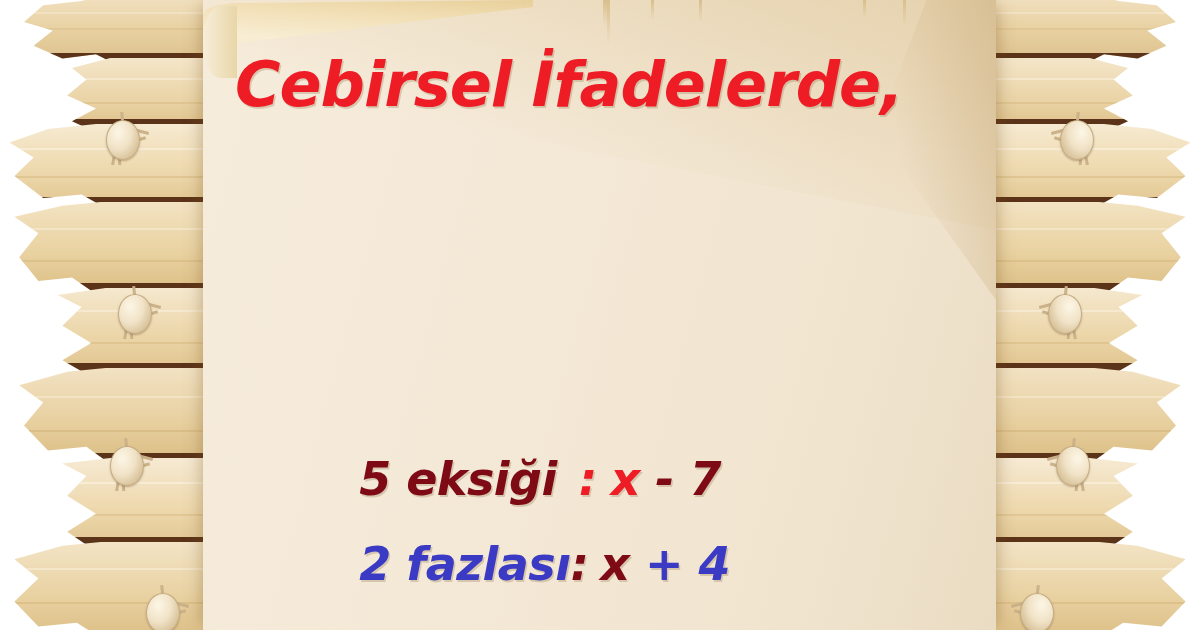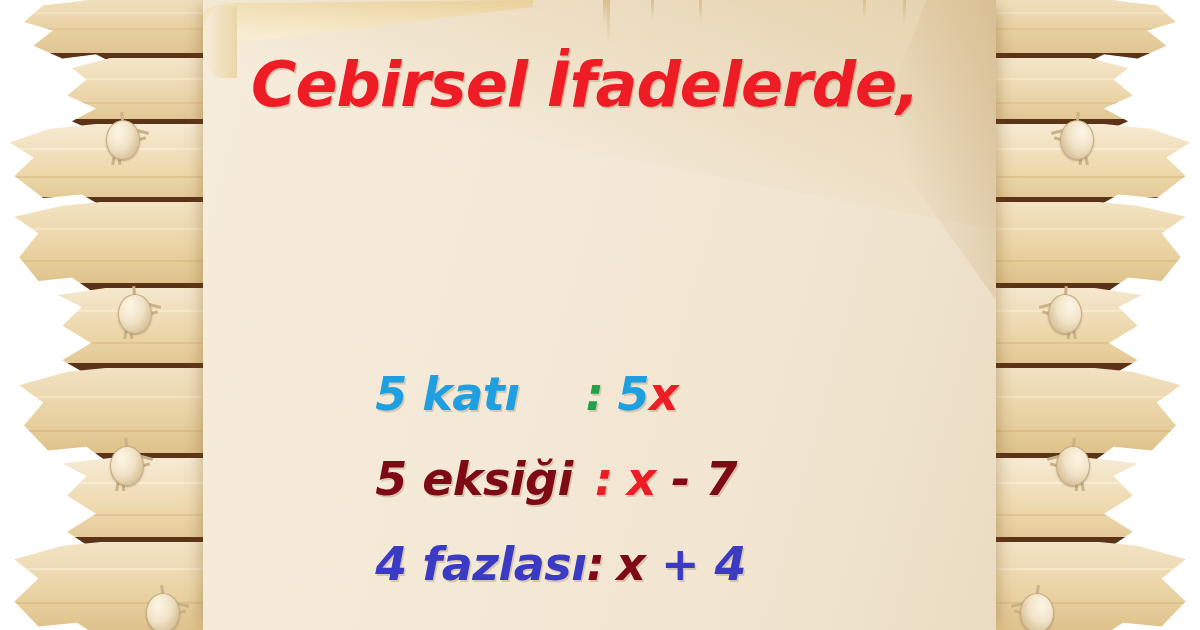--- a/index.html
+++ b/index.html
@@ -69,21 +69,21 @@
     position:absolute;right:0;top:0;width:120px;height:300px;
     background:linear-gradient(260deg,rgba(205,176,128,.55),rgba(244,233,215,0) 72%);
     clip-path:polygon(100% 0,100% 100%,0 44%,42% 0);
     pointer-events:none;
   }
   .fringe{position:absolute;top:0;width:4px;background:linear-gradient(#d9bf8d,rgba(217,191,141,0));}
 
   
   #content{position:absolute;left:0;top:0;width:793px;height:630px;}
   .line{
-    position:absolute;left:48px;
+    position:absolute;left:32px;
     font-family:"DejaVu Sans","Liberation Sans",sans-serif;
     font-weight:bold;font-style:italic;
     white-space:pre;
     text-shadow:1.5px 1.5px 0 rgba(150,120,80,.30);
     letter-spacing:-0.5px;
   }
   #l-title{top:48px;font-size:62px;color:#EE1C25;letter-spacing:-1px;}
   #l-sub  {top:192px;font-size:50px;color:#22A14A;}
   .item{font-size:46px;}
   #l-1{top:313px;}
@@ -288,30 +288,27 @@
     <div class="fringe" style="left:700px;height:26px;width:3px;"></div>
 
     <div id="curl"></div>
     <div id="curl2"></div>
 
     <div id="content">
 
       <div class="line" id="l-title">Cebirsel İfadelerde,</div>
 
 
-      <div class="line item" id="l-1">
-        <span style="color:#1E9FE0;">5 katı</span><span class="gap" style="width:66px;"></span><span style="color:#22A14A;">:</span><span class="gap" style="width:14px;"></span><span style="color:#1E9FE0;">5</span><span style="color:#EE1C25;">x</span>
-      </div>
 
       <div class="line item" id="l-2">
         <span style="color:#7E0A16;">5 eksiği</span><span class="gap" style="width:22px;"></span><span style="color:#EE1C25;">:</span><span class="gap" style="width:14px;"></span><span style="color:#EE1C25;">x</span><span style="color:#7E0A16;"> - 7</span>
       </div>
 
       <div class="line item" id="l-3">
-        <span style="color:#3A3AC4;">4 fazlası</span><span style="color:#7E0A16;">:</span><span class="gap" style="width:12px;"></span><span style="color:#7E0A16;">x</span><span style="color:#3A3AC4;"> + 4</span>
+        <span style="color:#3A3AC4;">2 fazlası</span><span style="color:#7E0A16;">:</span><span class="gap" style="width:12px;"></span><span style="color:#7E0A16;">x</span><span style="color:#3A3AC4;"> + 4</span>
       </div>
 
       <div class="line item" id="l-4">
         <span style="color:#F58025;">2katının 3 eksiği</span><span style="color:#3A3AC4;">:</span><span class="gap" style="width:12px;"></span><span style="color:#F58025;">2</span><span style="color:#3A3AC4;">x</span><span style="color:#F58025;">-3</span>
       </div>
 
     </div>
   </div>
 </div>
 

